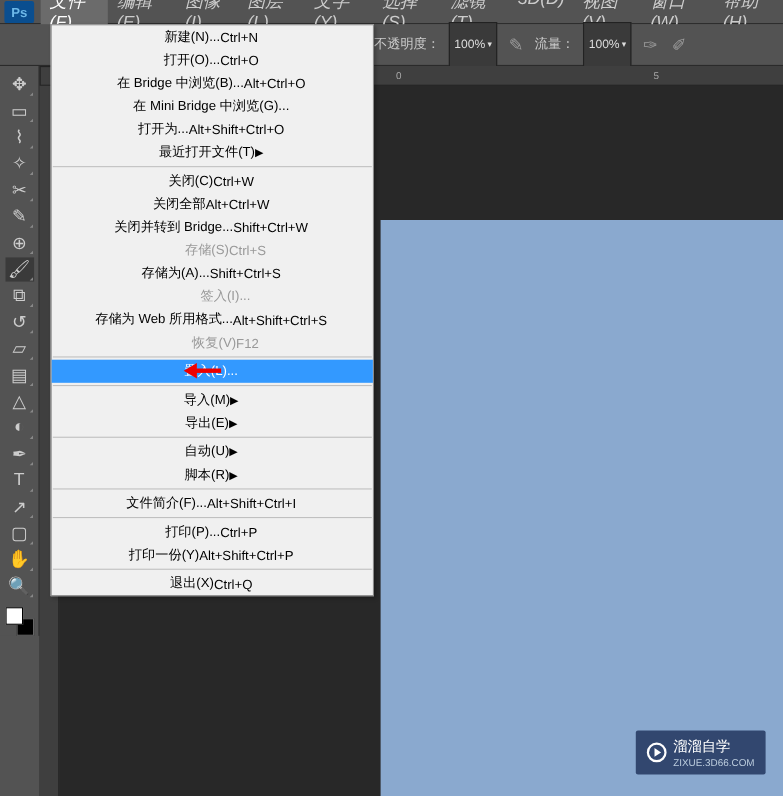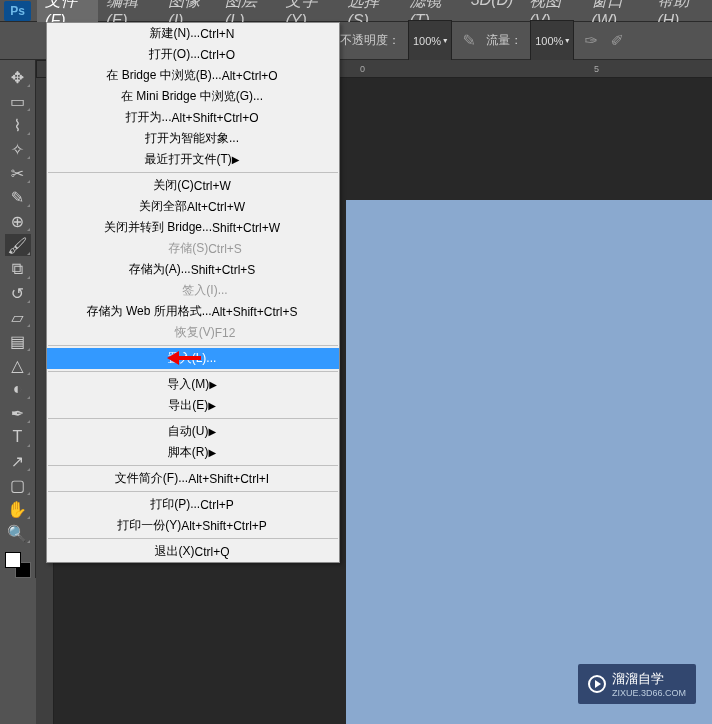--- a/index.html
+++ b/index.html
@@ -139,23 +139,20 @@
       <span>Alt+Ctrl+O</span>
     </div>
     <div class="dd-item">
       <span>在 Mini Bridge 中浏览(G)...</span>
     </div>
     <div class="dd-item">
       <span>打开为...</span>
       <span>Alt+Shift+Ctrl+O</span>
     </div>
     <div class="dd-item">
-      <span>打开为智能对象...</span>
-    </div>
-    <div class="dd-item">
       <span>最近打开文件(T)</span>
       <span class="arrow">▶</span>
     </div>
     <div class="dd-sep"></div>
     <div class="dd-item">
       <span>关闭(C)</span>
       <span>Ctrl+W</span>
     </div>
     <div class="dd-item">
       <span>关闭全部</span>

